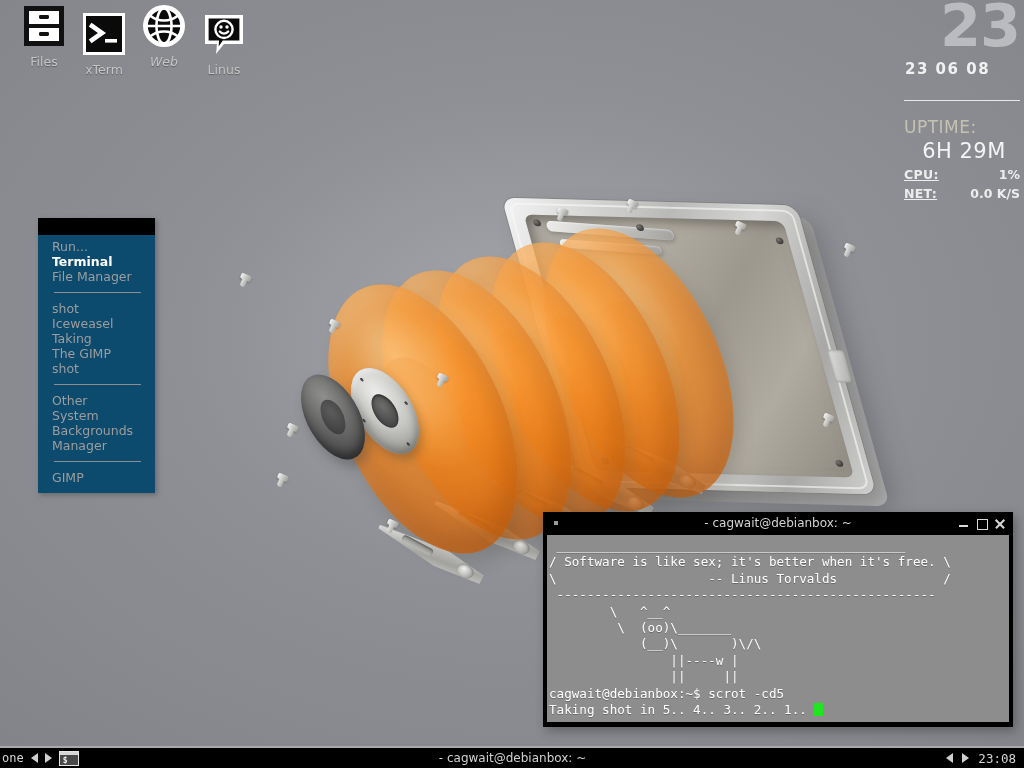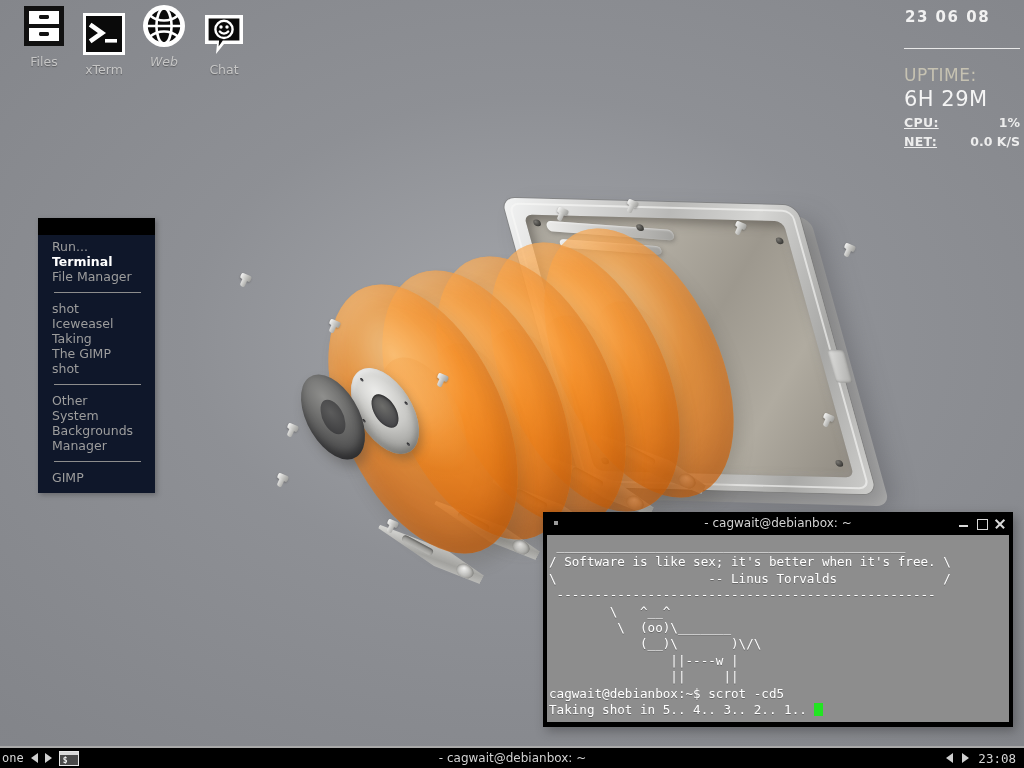--- a/index.html
+++ b/index.html
@@ -158,21 +158,21 @@
   }
   .dock-label {
     margin-top:2px; font-size:12.5px; color:#c6c6c6;
     font-family:"DejaVu Sans", sans-serif;
     text-shadow:0 1px 1px rgba(40,40,40,0.45);
   }
 
   
   #rootmenu {
     position:absolute; left:38px; top:218px; width:117px;
-    background:#0f172a;
+    background:#0c4a6e;
     box-shadow:2px 2px 5px rgba(40,40,42,0.35);
   }
   #rootmenu .menu-titlebar { height:17px; background:#000; }
   #rootmenu .menu-body { padding:4px 0 8px 0; }
   .menu-item {
     padding:0 0 0 14px; height:15px; line-height:15px;
     font-size:12.5px; color:#9d9d9d; cursor:pointer;
     font-family:"DejaVu Sans", sans-serif;
     white-space:nowrap;
   }
@@ -198,21 +198,21 @@
     font-size:15px; font-weight:bold; color:#f1f1f1;
     letter-spacing:1.5px; padding-left:1px; margin-top:8px;
   }
   .conky-rule {
     height:1px; background:#e8e8e8; margin:22px 4px 16px 0;
   }
   .conky-uplabel {
     font-size:17px; color:#c6c2b2; letter-spacing:0.5px;
   }
   .conky-upval {
-    font-size:21px; color:#f4f4f4; margin-top:2px; letter-spacing:0.5px;
+    font-size:21px; color:#f4f4f4; margin-top:2px; letter-spacing:0.5px;text-align:center;
   }
   .conky-stat {
     display:flex; justify-content:space-between;
     font-size:12.5px; font-weight:bold; color:#ededed;
     margin-top:4px; padding-right:4px;
   }
   .conky-stat .k { letter-spacing:0.3px;text-decoration:underline; }
 
   
   #terminal {
@@ -460,21 +460,21 @@
           <path d="M5 5 H43 V34 H24 L16 44 L17 34 H5 Z" fill="#fff"></path>
           <path d="M8.6 8.6 H39.4 V30.6 H22.8 L18.6 36.4 L19.1 30.6 H8.6 Z" fill="#0a0a0a"></path>
           <g fill="none" stroke="#fff" stroke-width="2.4" stroke-linecap="round">
             <circle cx="24" cy="19.4" r="8.6"></circle>
             <path d="M19.8 21.6 A 5.4 5.4 0 0 0 28.2 21.6"></path>
           </g>
           <circle cx="21" cy="17" r="1.7" fill="#fff"></circle>
           <circle cx="27" cy="17" r="1.7" fill="#fff"></circle>
         </svg>
       </div>
-      <div class="dock-label">Chat</div>
+      <div class="dock-label">Linus</div>
     </div>
   </div>
 
   <div id="rootmenu">
     <div class="menu-titlebar"></div>
     <div class="menu-body">
 
       <div class="menu-item">Run...</div>
       <div class="menu-item active">Terminal</div>
       <div class="menu-item">File Manager</div>
@@ -494,20 +494,21 @@
       <div class="menu-item">Backgrounds</div>
       <div class="menu-item">Manager</div>
 
       <div class="menu-sep"></div>
 
       <div class="menu-item">GIMP</div>
     </div>
   </div>
 
   <div id="conky">
+    <div class="conky-hh">23</div>
     <div class="conky-date">23 06 08</div>
     <div class="conky-rule"></div>
     <div class="conky-uplabel">UPTIME:</div>
     <div class="conky-upval">6H 29M</div>
     <div class="conky-stat">
       <span class="k">CPU:</span>
       <span class="v">1%</span>
     </div>
     <div class="conky-stat">
       <span class="k">NET:</span>

